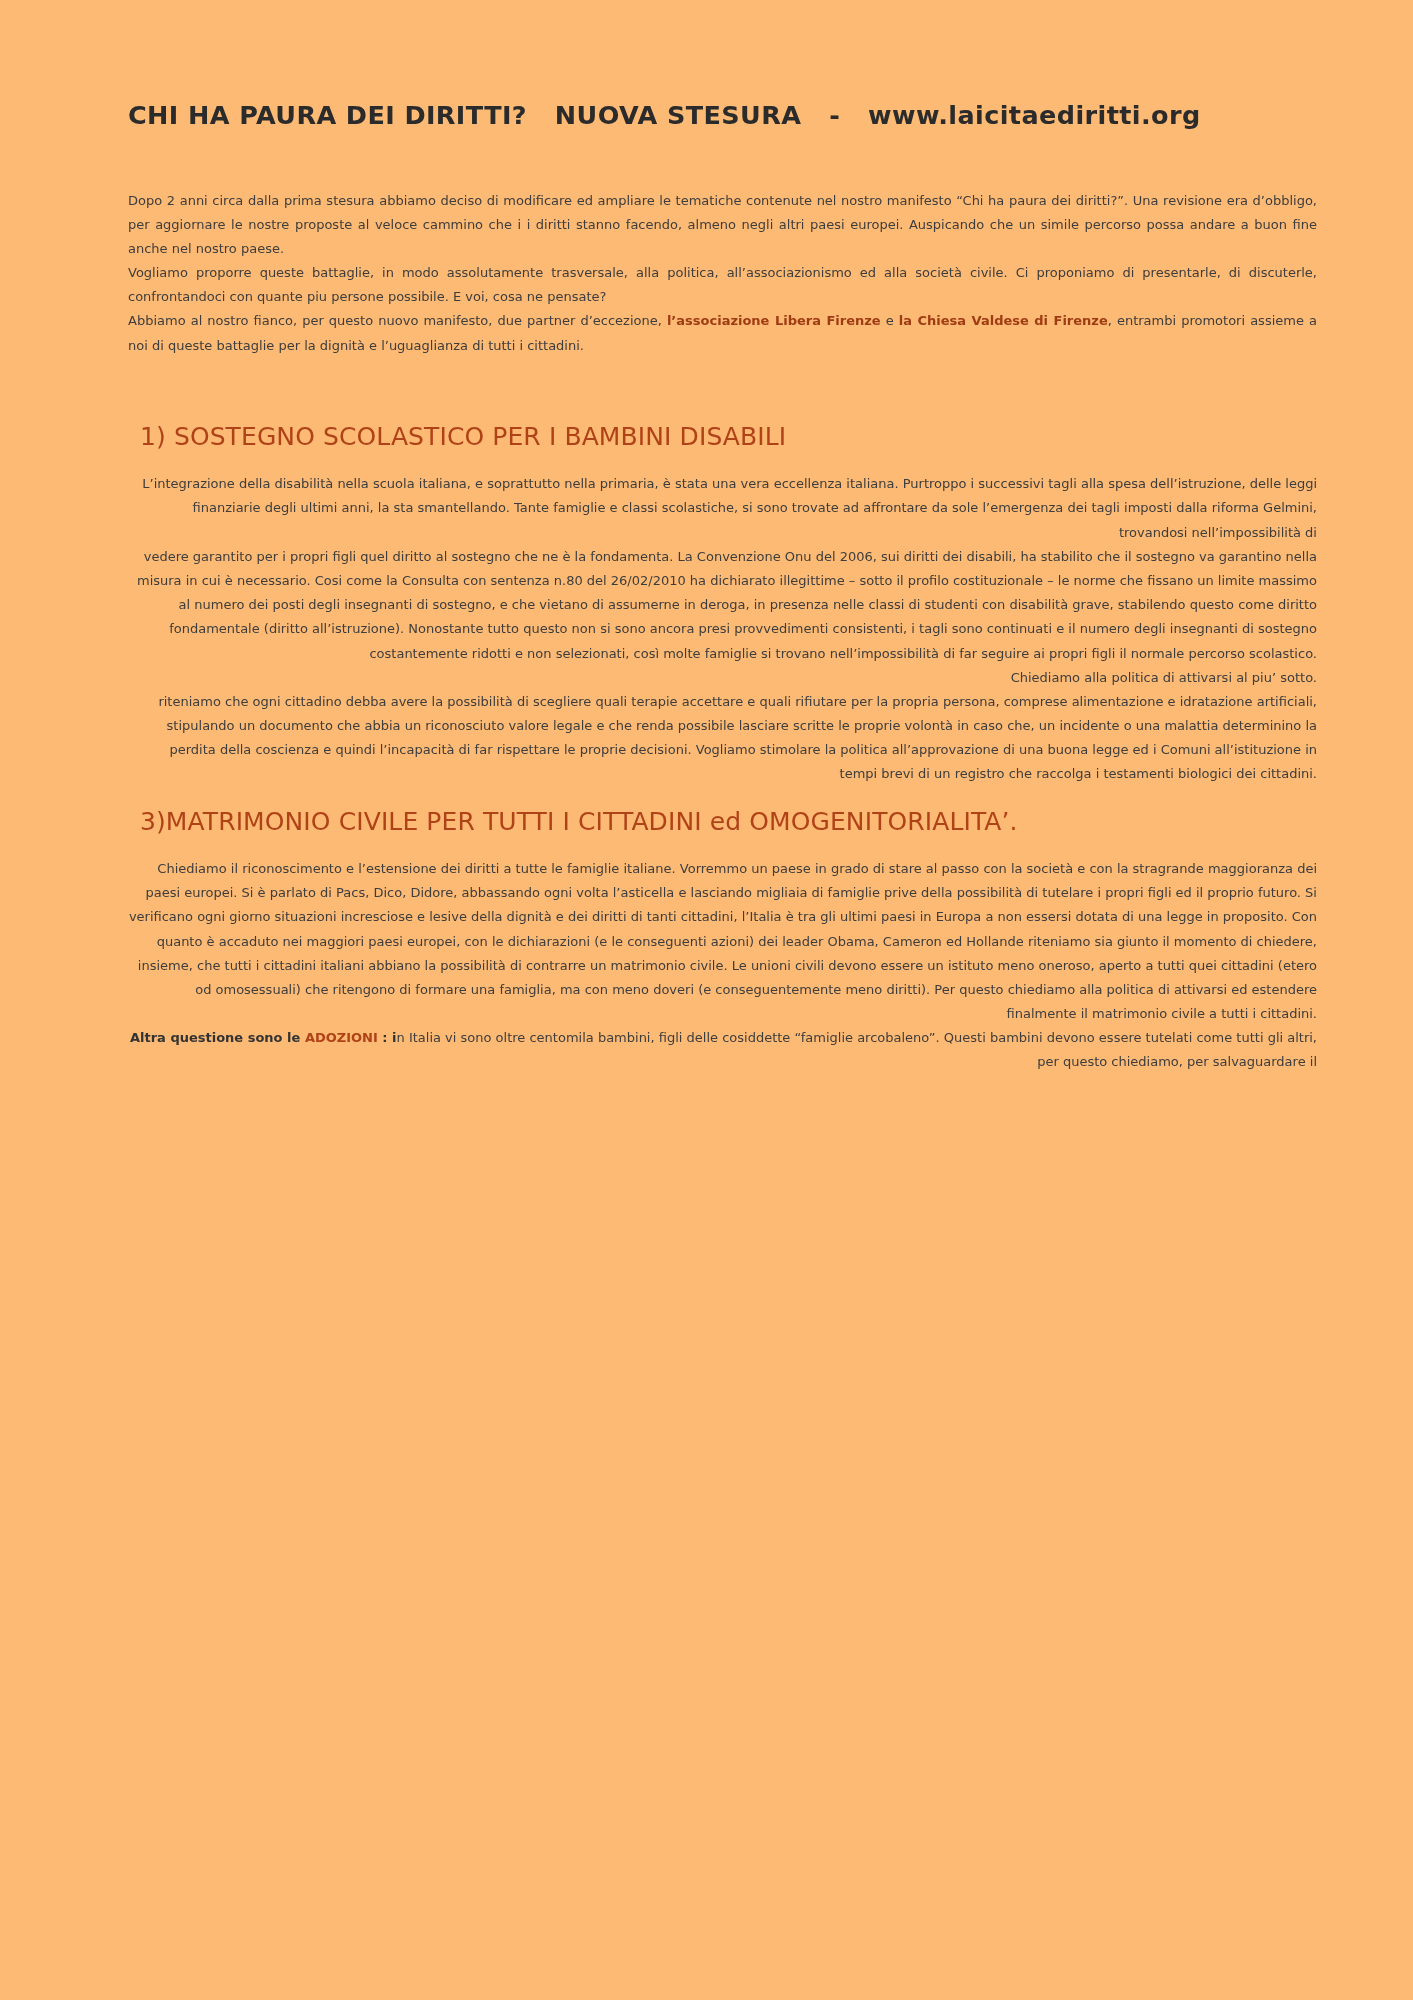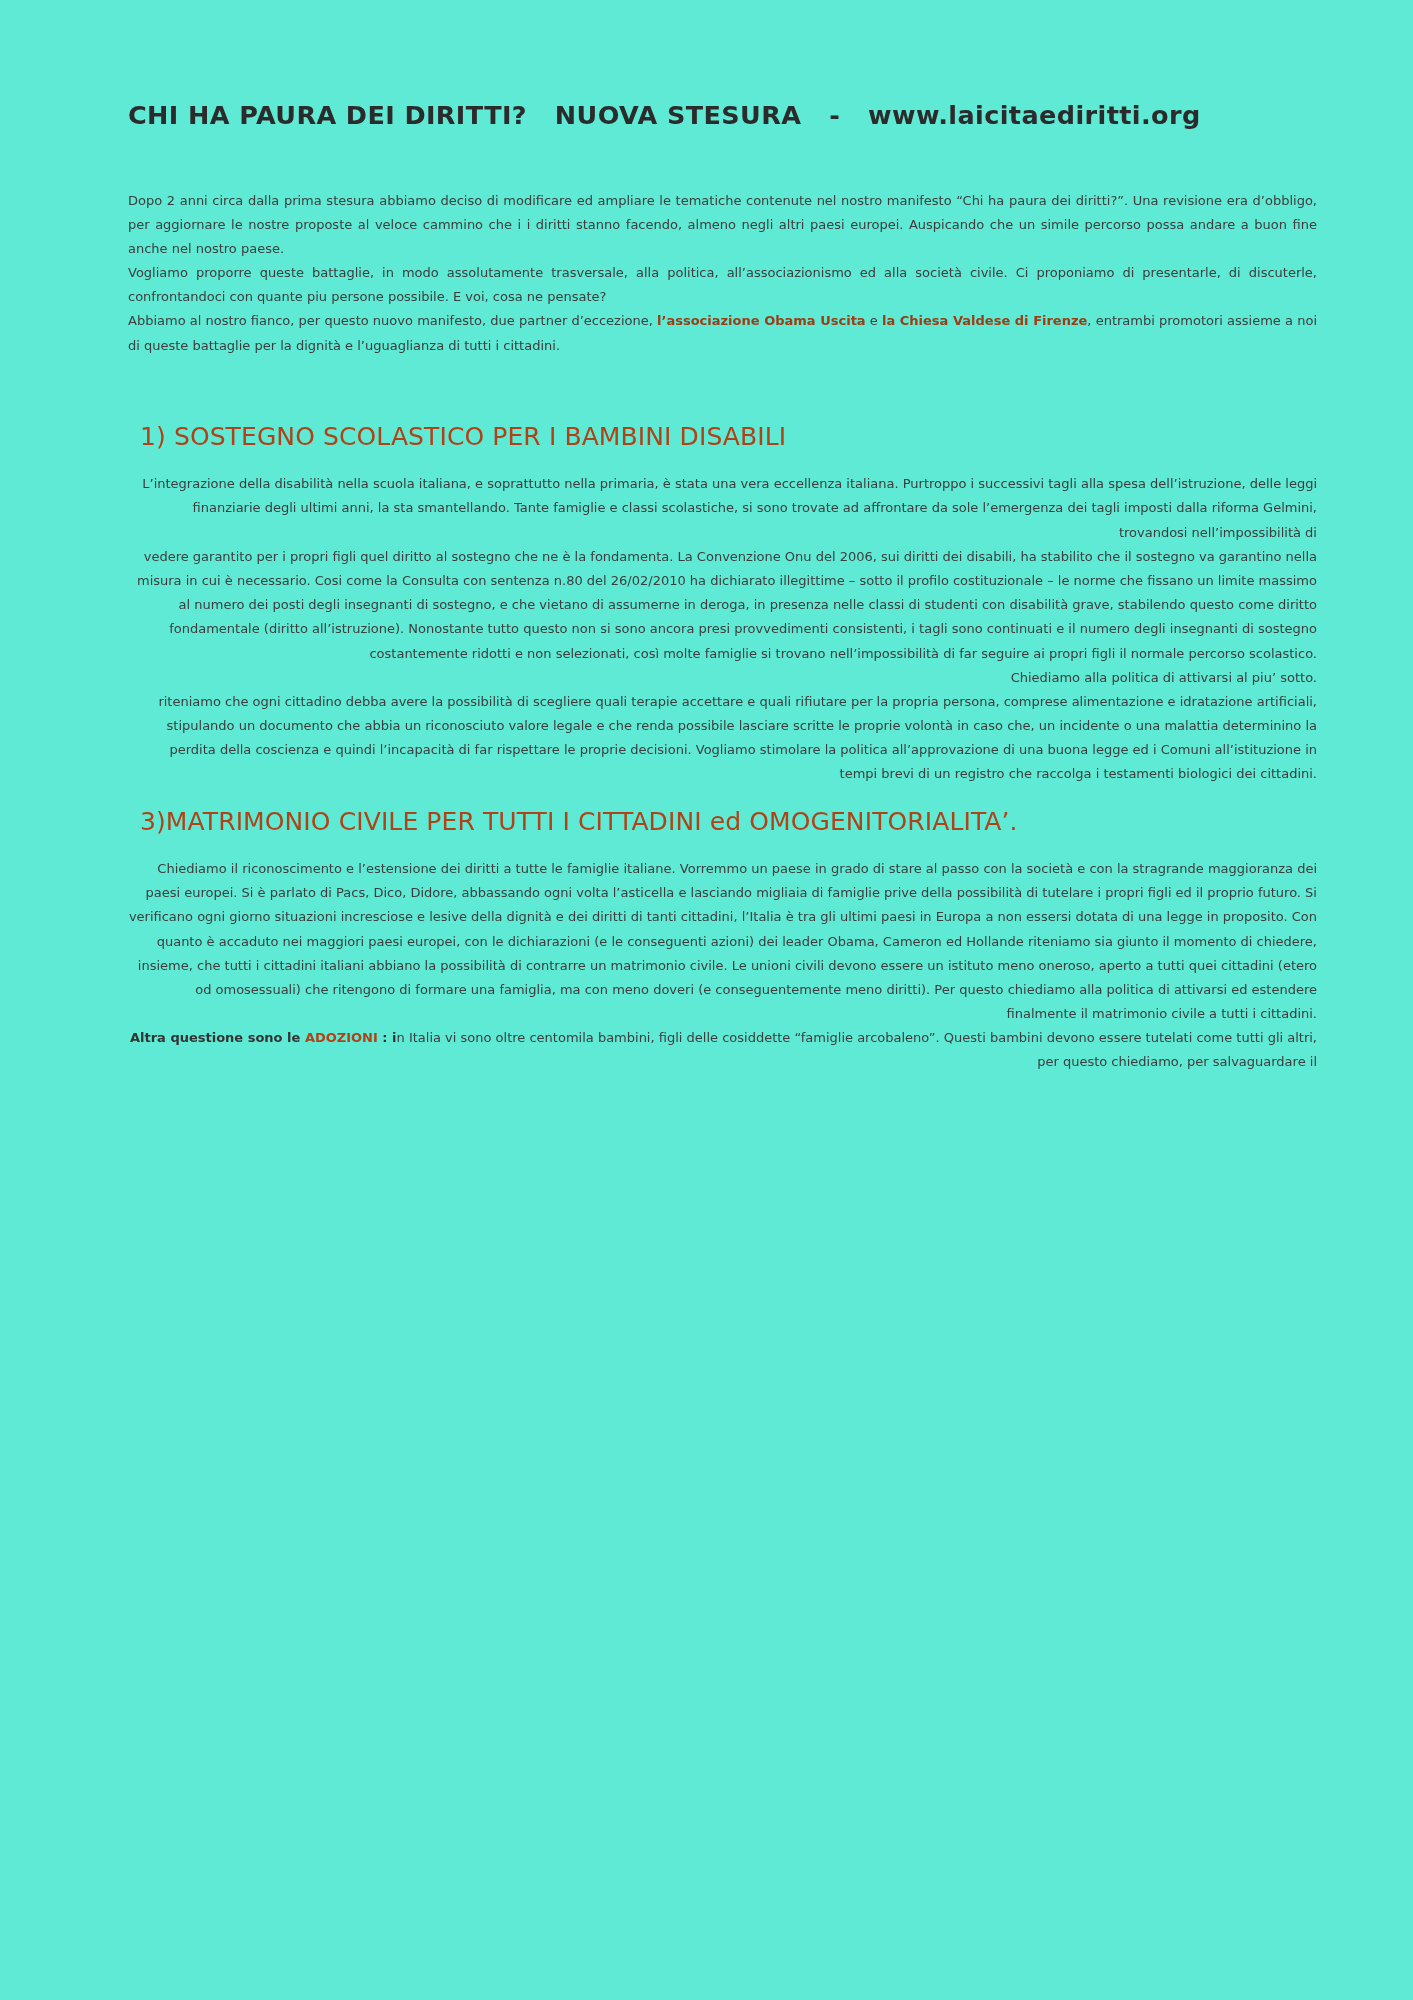--- a/index.html
+++ b/index.html
@@ -10,21 +10,21 @@
   }
   body {
     font-family: "DejaVu Sans", "Liberation Sans", sans-serif;
     color: #3b3b3b;
   }
   .page {
     position: relative;
     width: 1413px;
     min-height: 2000px;
     margin: 0 auto;
-    background: #5eead4;
+    background: #fdba74;
     box-sizing: border-box;
     padding: 100px 96px 40px 128px;
   }
   .doc-title {
     font-size: 25.5px;
     font-weight: bold;
     color: #2b2b2b;
     letter-spacing: 0.4px;
     margin: 0 0 58px 0;
     line-height: 1.2;
@@ -79,21 +79,21 @@
 
 <div class="page">
 
   <h1 class="doc-title">CHI HA PAURA DEI DIRITTI?   NUOVA STESURA   -   www.laicitaediritti.org</h1>
 
   <p class="body-para justified">Dopo 2 anni circa dalla prima stesura abbiamo deciso di modificare ed ampliare le tematiche contenute nel nostro manifesto “Chi ha paura dei diritti?”. Una revisione era d’obbligo, per aggiornare le nostre proposte al veloce cammino che i i diritti stanno facendo, almeno negli altri paesi europei. Auspicando che un simile percorso possa andare a buon fine anche nel nostro paese.</p>
 
   <p class="body-para justified">Vogliamo proporre queste battaglie, in modo assolutamente trasversale, alla politica, all’associazionismo ed alla società civile. Ci proponiamo di presentarle, di discuterle, confrontandoci con quante piu persone possibile. E voi, cosa ne pensate?</p>
 
   <p class="body-para justified accent-para">
-    <span>Abbiamo al nostro fianco, per questo nuovo manifesto, due partner d’eccezione, </span><b>l’associazione Obama Uscita</b><span> e </span><b>la Chiesa Valdese di Firenze</b><span>, entrambi promotori assieme a noi di queste battaglie per la dignità e l’uguaglianza di tutti i cittadini.</span>
+    <span>Abbiamo al nostro fianco, per questo nuovo manifesto, due partner d’eccezione, </span><b>l’associazione Libera Firenze</b><span> e </span><b>la Chiesa Valdese di Firenze</b><span>, entrambi promotori assieme a noi di queste battaglie per la dignità e l’uguaglianza di tutti i cittadini.</span>
   </p>
 
   <div class="gap-lg"></div>
 
   <h2 class="section-head">1) SOSTEGNO SCOLASTICO PER I BAMBINI DISABILI</h2>
 
   <p class="body-para left">L’integrazione della disabilità nella scuola italiana, e soprattutto nella primaria, è stata una vera eccellenza italiana. Purtroppo i successivi tagli alla spesa dell’istruzione, delle leggi finanziarie degli ultimi anni, la sta smantellando. Tante famiglie e classi scolastiche, si sono trovate ad affrontare da sole l’emergenza dei tagli imposti dalla riforma Gelmini, trovandosi nell’impossibilità di</p>
 
   <p class="body-para left">vedere garantito per i propri figli quel diritto al sostegno che ne è la fondamenta. La Convenzione Onu del 2006, sui diritti dei disabili, ha stabilito che il sostegno va garantino nella misura in cui è necessario. Cosi come la Consulta con sentenza n.80 del 26/02/2010 ha dichiarato illegittime – sotto il profilo costituzionale – le norme che fissano un limite massimo al numero dei posti degli insegnanti di sostegno, e che vietano di assumerne in deroga, in presenza nelle classi di studenti con disabilità grave, stabilendo questo come diritto fondamentale (diritto all’istruzione). Nonostante tutto questo non si sono ancora presi provvedimenti consistenti, i tagli sono continuati e il numero degli insegnanti di sostegno costantemente ridotti e non selezionati, così molte famiglie si trovano nell’impossibilità di far seguire ai propri figli il normale percorso scolastico.</p>
 

